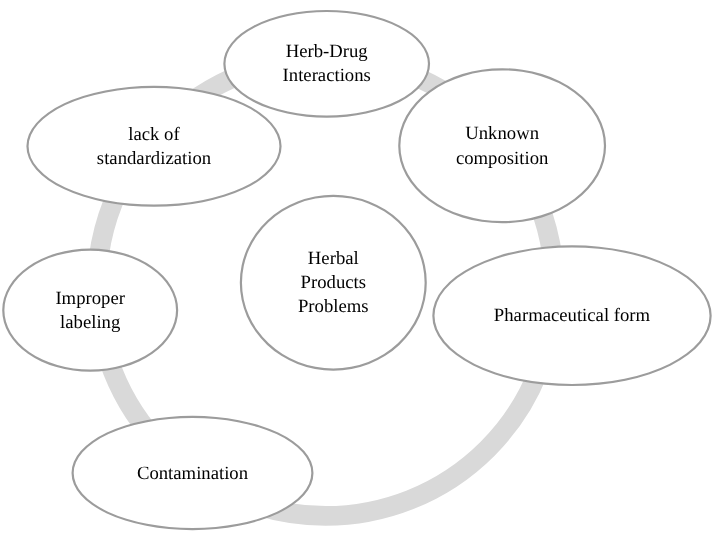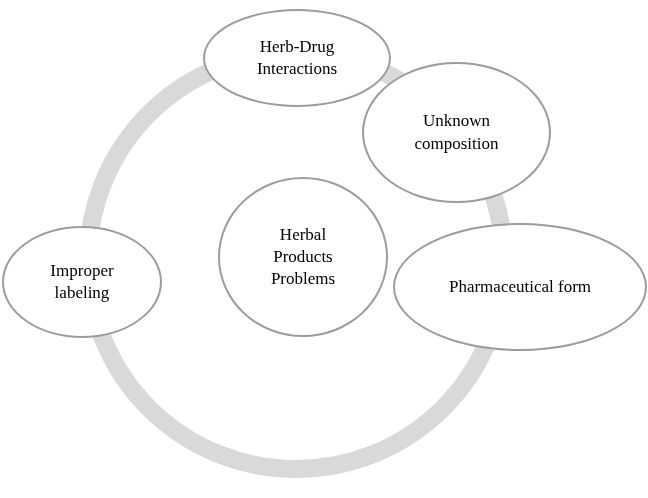--- a/index.html
+++ b/index.html
@@ -51,36 +51,43 @@
   .n-lack          { left: 24px;  top: 78px;  width: 232px; height: 110px; }
   .n-center        { left: 218px; top: 177px; width: 170px; height: 160px; justify-content: center; }
 </style>
 </head>
 <body>
 
 <div class="canvas">
 
   <div class="ring"></div>
 
+  <div class="node n-lack">
+    <span class="label">lack of
+standardization</span>
+  </div>
 
   <div class="node n-herb">
     <span class="label">Herb-Drug
 Interactions</span>
   </div>
 
   <div class="node n-unknown">
     <span class="label">Unknown
 composition</span>
   </div>
 
   <div class="node n-pharma">
     <span class="label">Pharmaceutical form</span>
   </div>
 
 
+  <div class="node n-contamination">
+    <span class="label">Contamination</span>
+  </div>
 
   <div class="node n-improper">
     <span class="label">Improper
 labeling</span>
   </div>
 
   <div class="node n-center">
     <span class="label">Herbal
 Products
 Problems</span>

